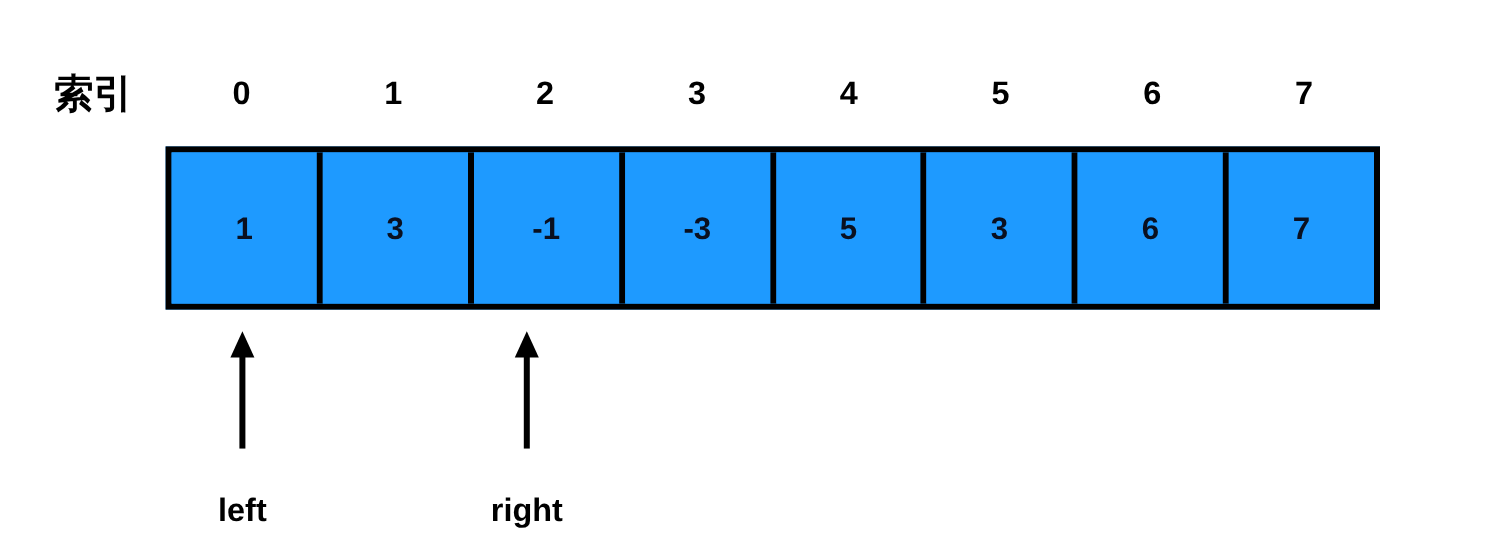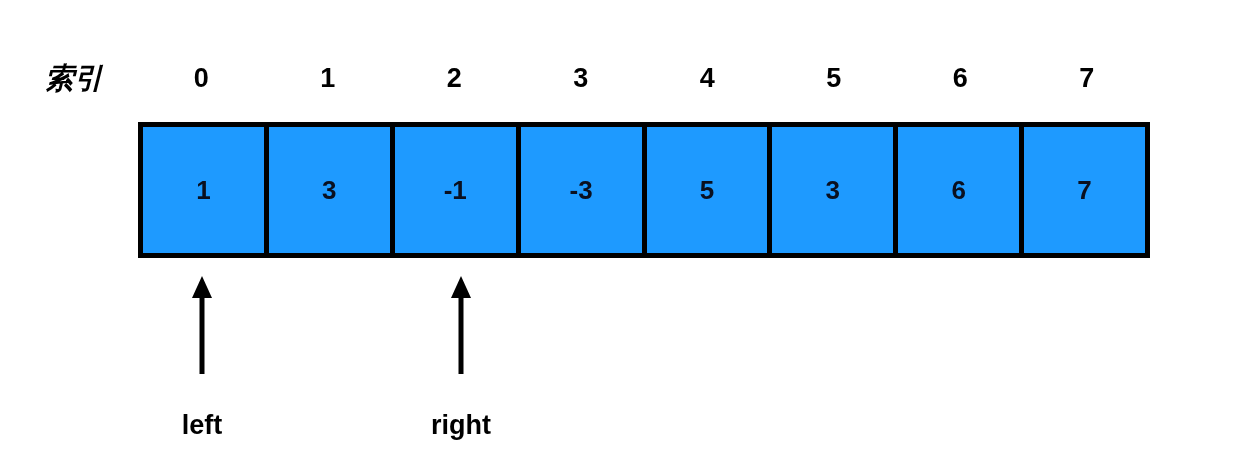--- a/index.html
+++ b/index.html
@@ -18,27 +18,26 @@
     width: 1252px;
     height: 452px;
     background: #ffffff;
   }
 
   
   .row-label {
     position: absolute;
     left: 45px;
     top: 60px;
-    font-size: 29px;
+    font-size: 33px;
     font-weight: 700;
     color: #000000;
     letter-spacing: 0px;
     line-height: 36px;
     white-space: nowrap;
-    font-style: italic;
   }
   #index-row {
     position: absolute;
     left: 138px;
     top: 60px;
     width: 1012px;
     height: 36px;
     display: flex;
   }
   .index-cell {
@@ -134,21 +133,21 @@
   </div>
 
   <div class="pointer" id="pointer-left" style="left:202px;">
     <svg class="pointer-arrow" viewBox="0 0 26 100">
       <line x1="13" y1="100" x2="13" y2="16" stroke="#000000" stroke-width="5"></line>
       <polygon points="13,2 23,24 3,24" fill="#000000"></polygon>
     </svg>
     <div class="pointer-label">left</div>
   </div>
 
-  <div class="pointer" id="pointer-right" style="left:461px;">
+  <div class="pointer" id="pointer-right" style="left:439px;">
     <svg class="pointer-arrow" viewBox="0 0 26 100">
       <line x1="13" y1="100" x2="13" y2="16" stroke="#000000" stroke-width="5"></line>
       <polygon points="13,2 23,24 3,24" fill="#000000"></polygon>
     </svg>
     <div class="pointer-label">right</div>
   </div>
 
 </div>
 
 </body></html>

